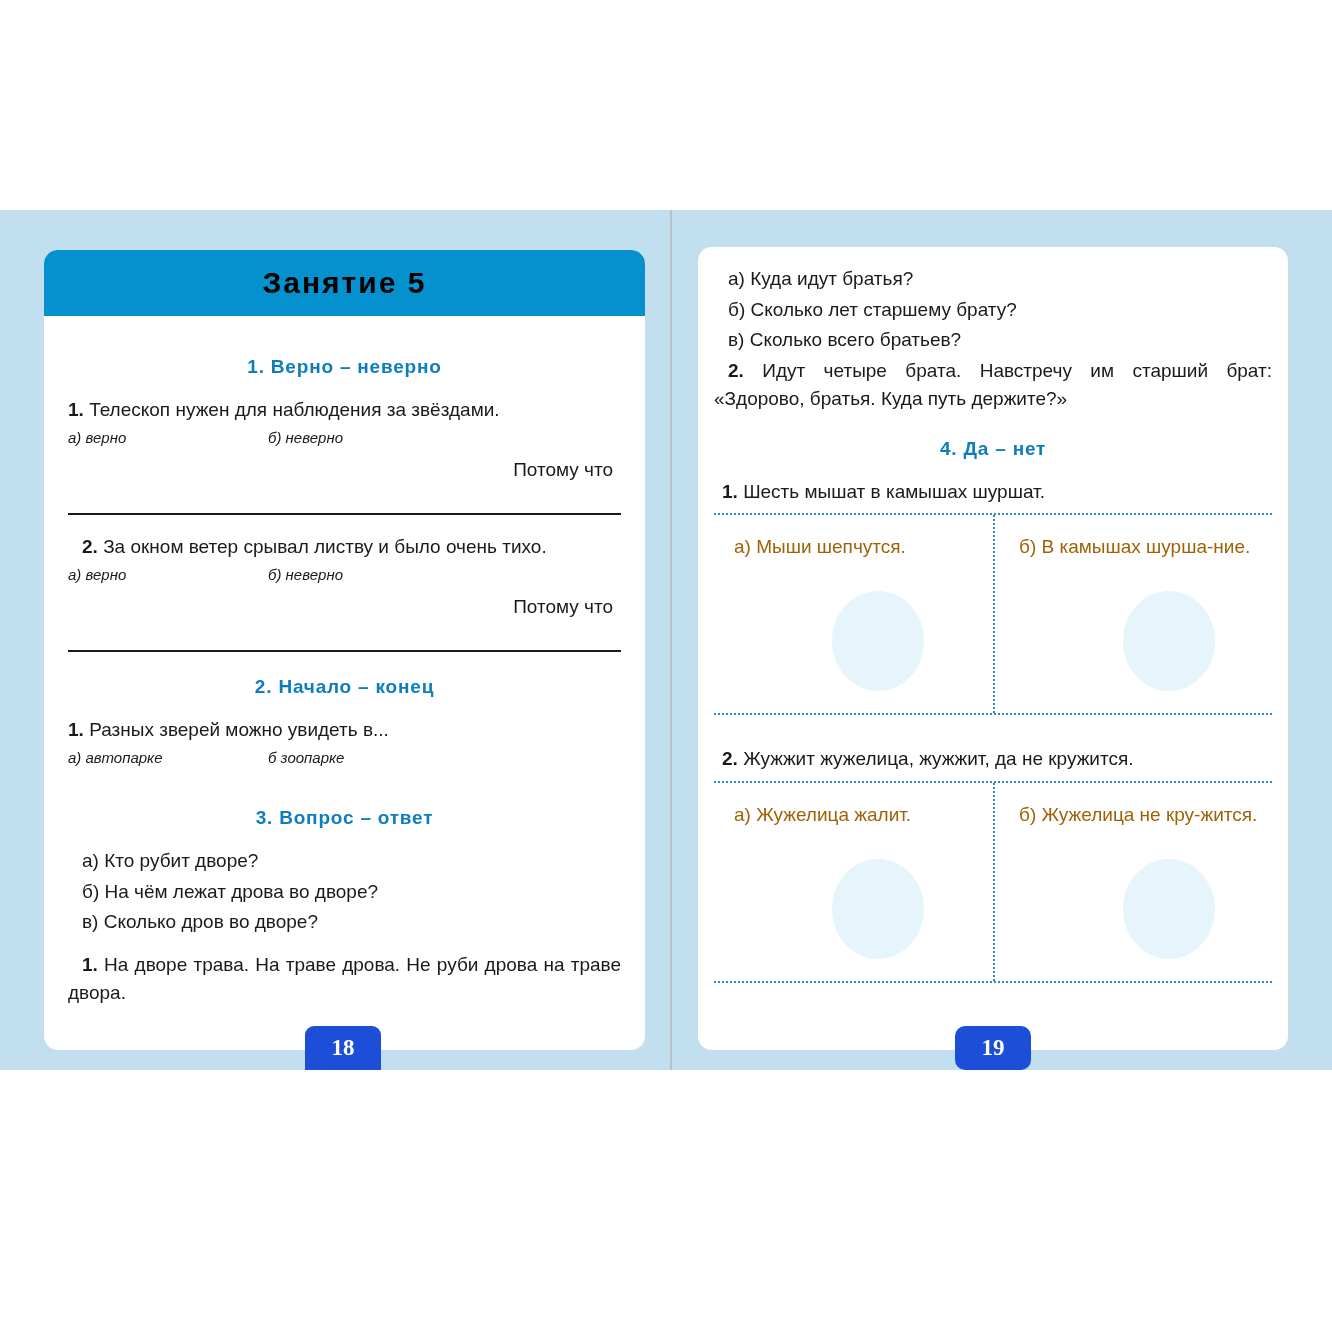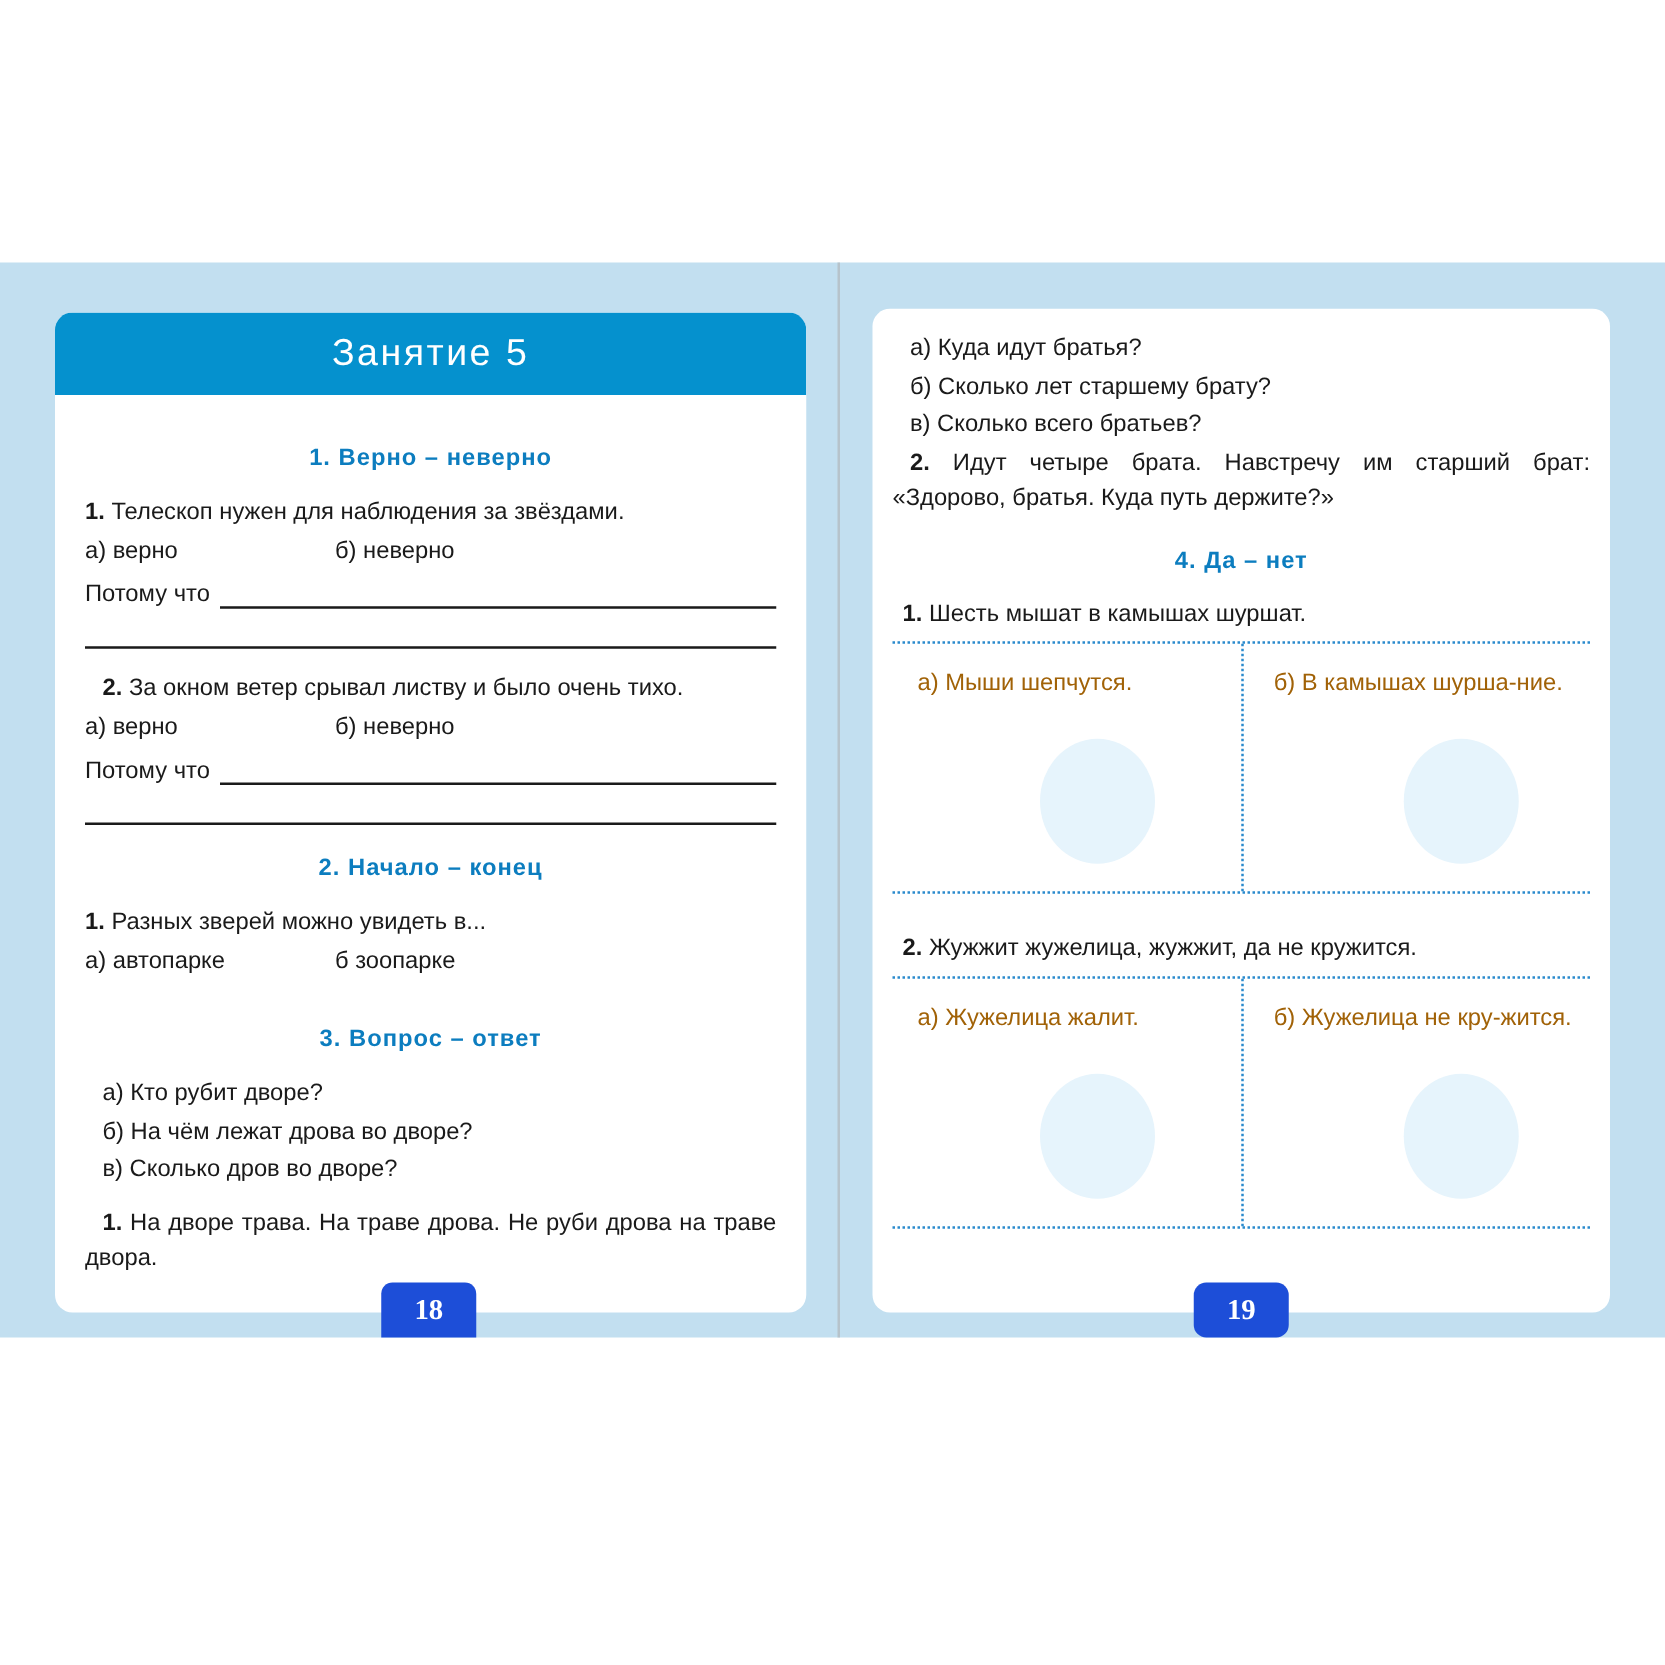--- a/index.html
+++ b/index.html
@@ -58,23 +58,23 @@
 
   
   .lesson-header {
     background: #0591ce;
     height: 66px;
     display: flex;
     align-items: center;
     justify-content: center;
   }
   .lesson-header .title {
-    color: #ffffff;
+    color: #000000;
     font-size: 30px;
-    font-weight: normal;
+    font-weight: bold;
     letter-spacing: 2px;
   }
 
   .page-body {
     padding: 16px 24px 0 24px;
   }
 
   
   .sec-head {
     color: #0c7dbf;
@@ -91,39 +91,41 @@
     color: #1a1a1a;
     line-height: 1.5;
     text-align: justify;
     text-align-last: left;
     margin: 0 0 2px 0;
   }
   .qline.indent { text-indent: 14px; }
   .qline b { font-weight: bold; }
 
   .opts {
-    font-size: 19px;
+    font-size: 15px;
     color: #1a1a1a;
     line-height: 1.5;
     margin: 0 0 2px 0;
     display: flex;
+    font-style: italic;
   }
   .opts .opt-a { width: 200px; flex: none; }
   .opts .opt-b { flex: 1; }
 
   .gap-sm { height: 12px; }
   .gap-md { height: 18px; }
 
   
   .because {
     display: flex;
     align-items: flex-end;
     font-size: 19px;
     color: #1a1a1a;
     margin-top: 10px;
+    flex-direction: column;
   }
   .because .lbl { white-space: nowrap; padding-right: 8px; }
   .because .rule {
     flex: 1;
     border-bottom: 2px solid #1a1a1a;
     height: 20px;
   }
   .rule-full {
     border-bottom: 2px solid #1a1a1a;
     height: 30px;

